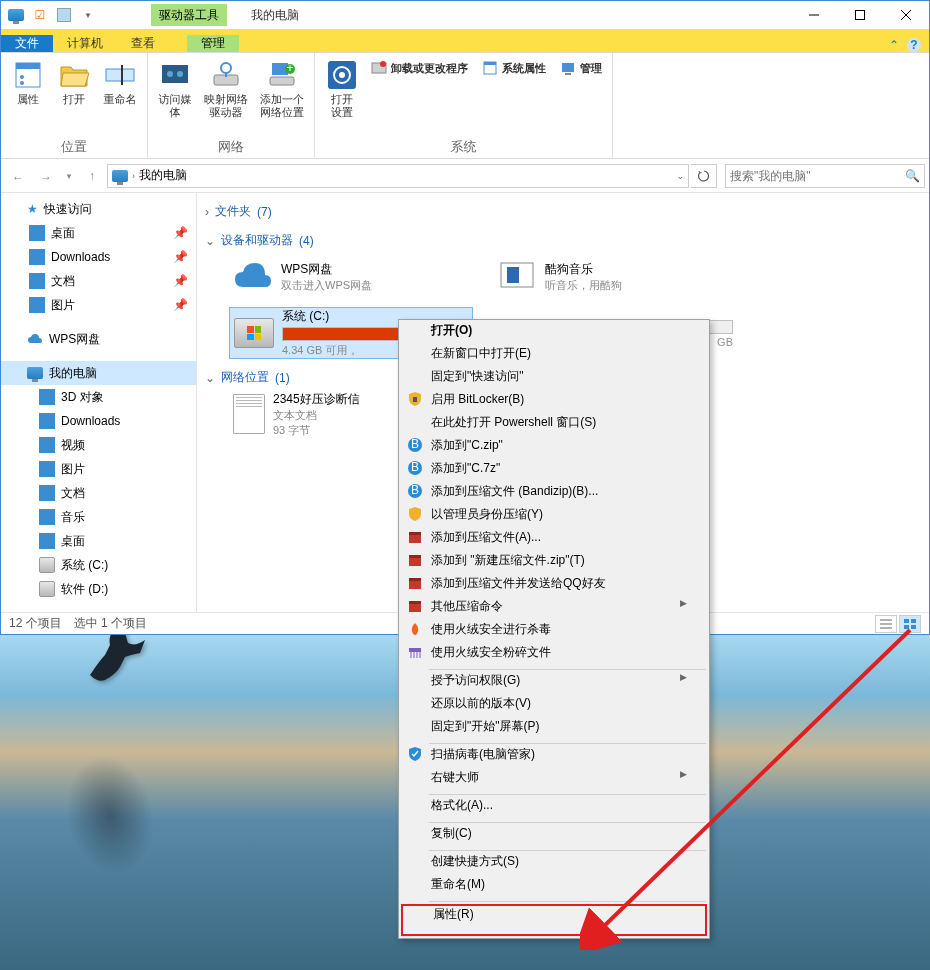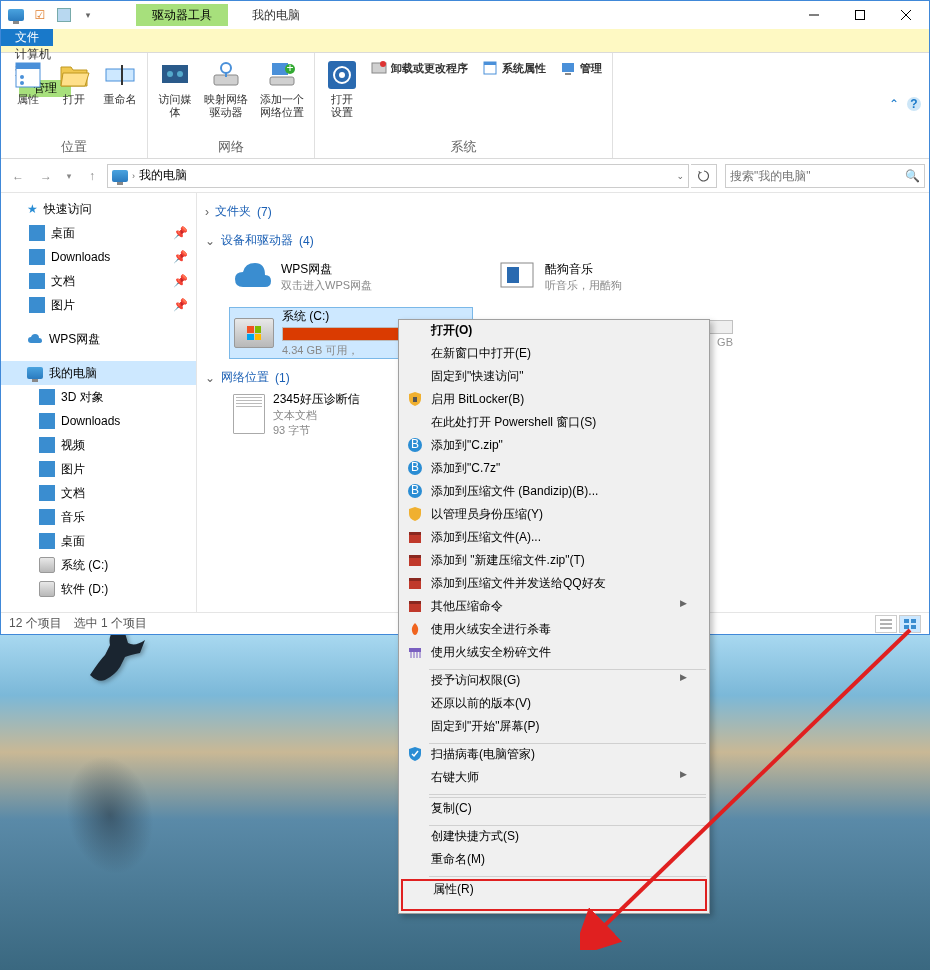--- a/index.html
+++ b/index.html
@@ -4,27 +4,27 @@
 <style>
 * { margin: 0; padding: 0; box-sizing: border-box; font-family: "Microsoft YaHei", "Segoe UI", sans-serif; font-size: 12px; }
 body { background: #fff; width: 930px; height: 970px; overflow: hidden; position: relative; }
 
 .window { width: 930px; height: 635px; background: #fff; border: 1px solid #4088d8; position: relative; }
 
 
 .titlebar { height: 28px; display: flex; align-items: center; background: #fff; }
 .titlebar .qat { display: flex; align-items: center; gap: 2px; padding-left: 4px; }
 .titlebar .qat .qbtn { width: 22px; height: 22px; display: flex; align-items: center; justify-content: center; border: 1px solid transparent; }
-.titlebar .tab-extra { margin-left: 37px; background: #a7e07c; color: #000; padding: 1px 16px; height: 22px; display: flex; align-items: center; }
+.titlebar .tab-extra { margin-left: 52px; background: #a7e07c; color: #000; padding: 1px 8px; height: 22px; display: flex; align-items: center; }
 .titlebar .title { margin-left: 24px; color: #333; }
 .titlebar .win-controls { margin-left: auto; display: flex; }
 .titlebar .win-controls .wbtn { width: 46px; height: 28px; display: flex; align-items: center; justify-content: center; }
 
 
-.tabs { height: 24px; display: flex; align-items: flex-start; background: #fef9c3; border-bottom: 1px solid #dadada; flex-direction: column; }
+.tabs { height: 24px; display: flex; align-items: flex-end; background: #fde047; border-bottom: 1px solid #dadada; }
 .tab { padding: 0 14px; display: flex; align-items: center; color: #333; }
 .tab.active { background: #1979ca; color: #fff; }
 .tab.context { background: #a7e07c; color: #000; }
 .tabs .help { margin-left: auto; display: flex; align-items: center; gap: 8px; padding-right: 8px; }
 
 
 .ribbon { height: 106px; background: #fff; border-bottom: 1px solid #dadada; display: flex; }
 .rgroup { border-right: 1px solid #e0e0e0; display: flex; flex-direction: column; padding: 4px 6px 0; }
 .rgroup .row { display: flex; gap: 4px; flex: 1; }
 .rgroup .lbl { text-align: center; color: #666; font-size: 13px; padding: 2px 0; }
@@ -590,20 +590,23 @@
         <path d="M8 1 L14 3 L14 8 Q14 13 8 15 Q2 13 2 8 L2 3 Z" fill="#2a8dd4"></path>
         <path d="M5 8 L7 10 L11 5" stroke="#fff" fill="none" stroke-width="1.5"></path>
       </svg>
       <span>扫描病毒(电脑管家)</span>
     </div>
   <div class="menu-item">
       <span>右键大师</span>
       <span class="arrow">▶</span>
     </div>
   <div class="menu-sep"></div>
+  <div class="menu-item">
+      <span>格式化(A)...</span>
+    </div>
   <div class="menu-sep"></div>
   <div class="menu-item">
       <span>复制(C)</span>
     </div>
   <div class="menu-sep"></div>
   <div class="menu-item">
       <span>创建快捷方式(S)</span>
     </div>
   <div class="menu-item">
       <span>重命名(M)</span>

